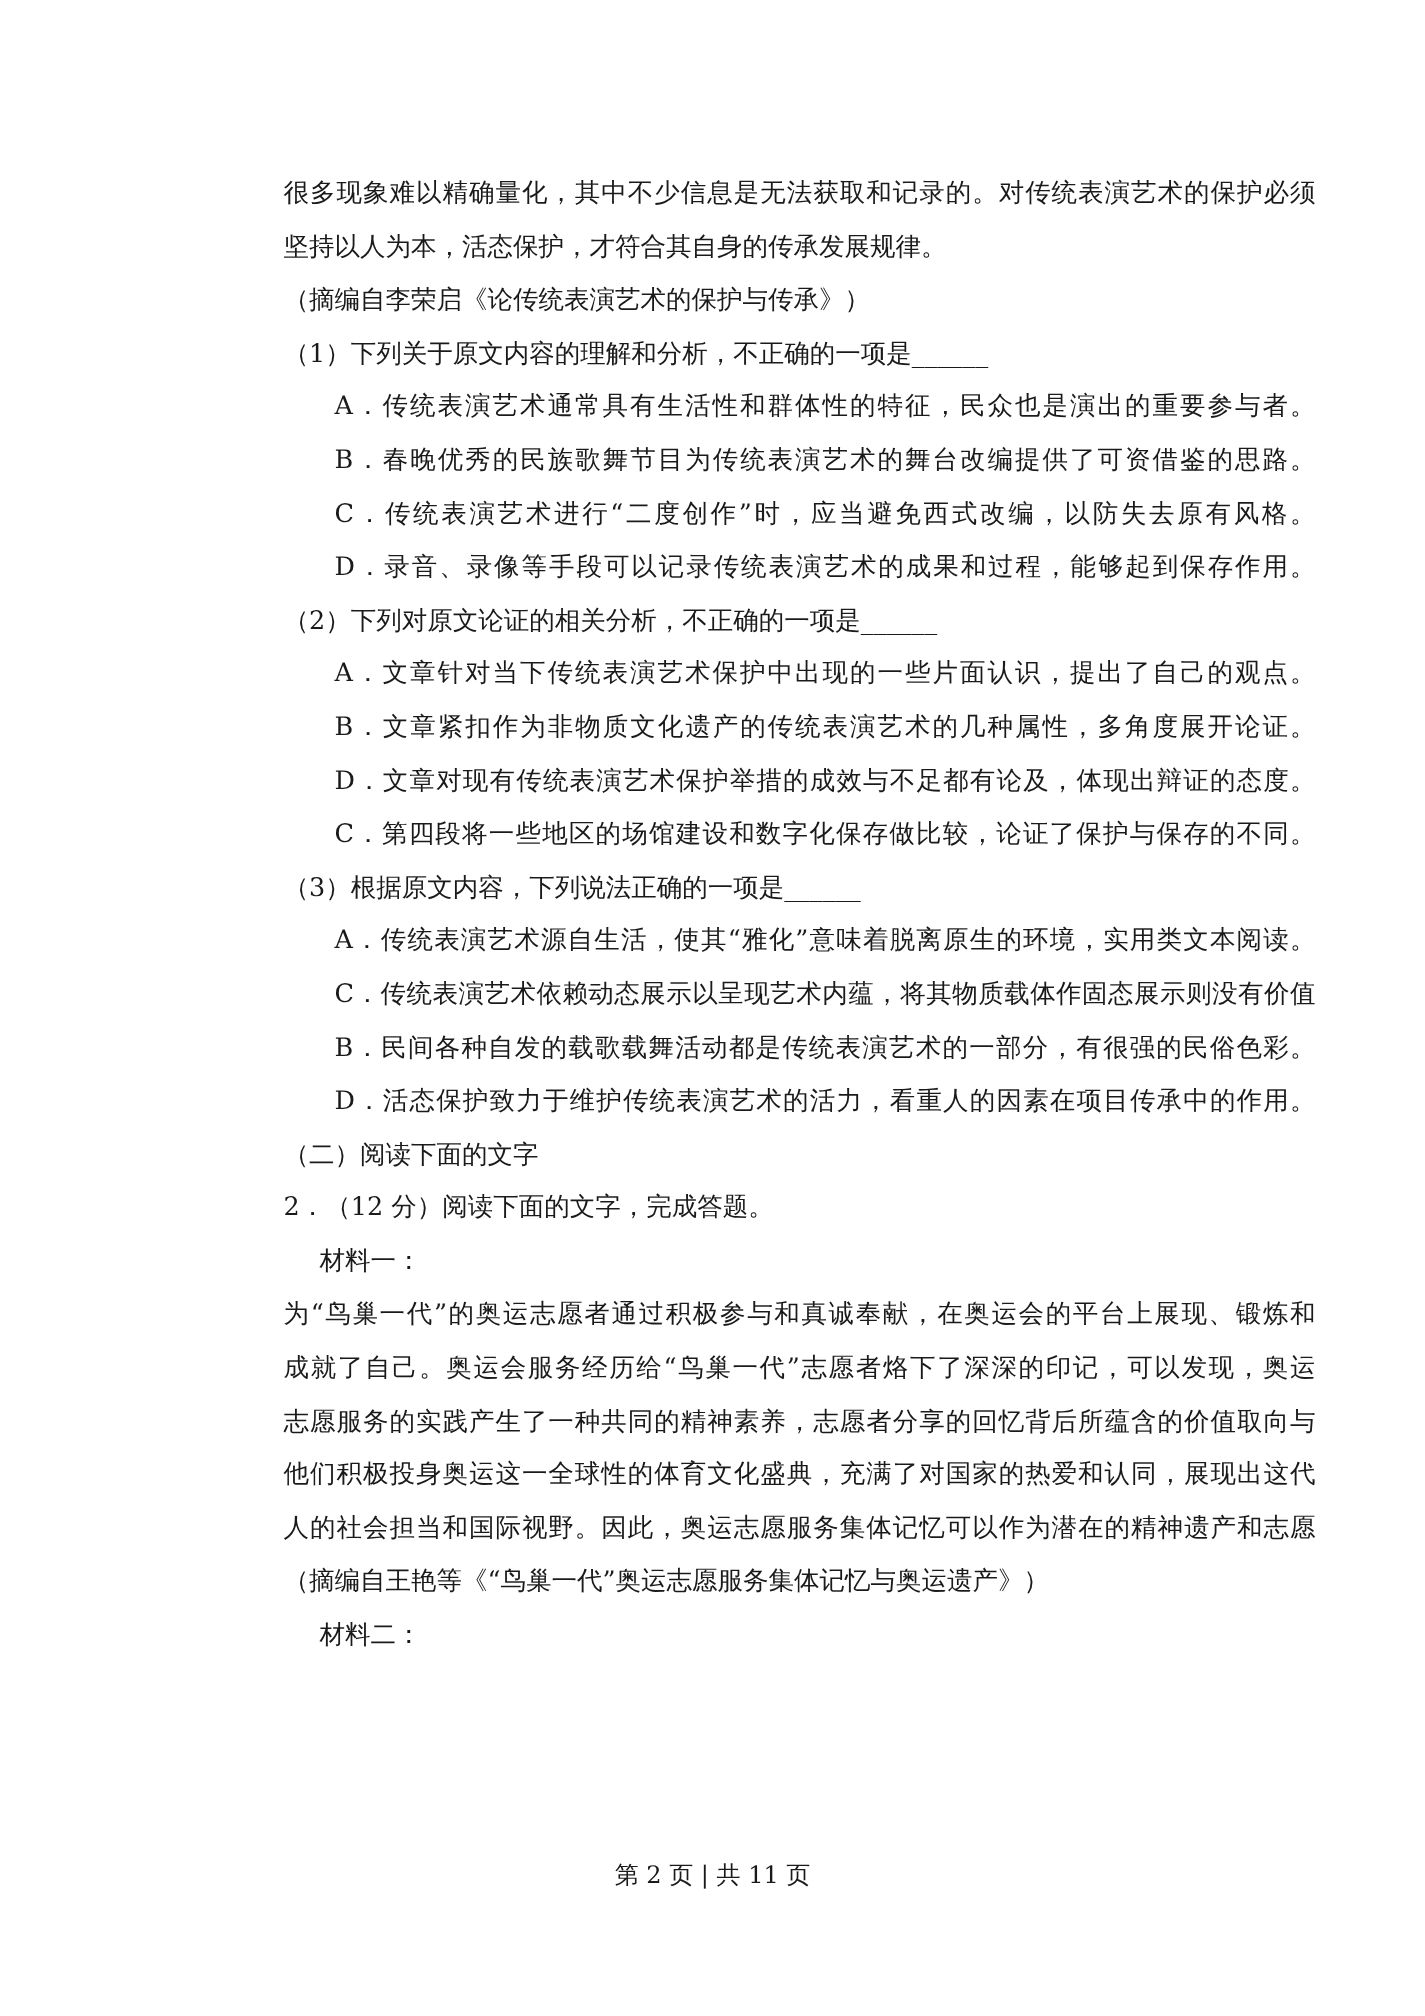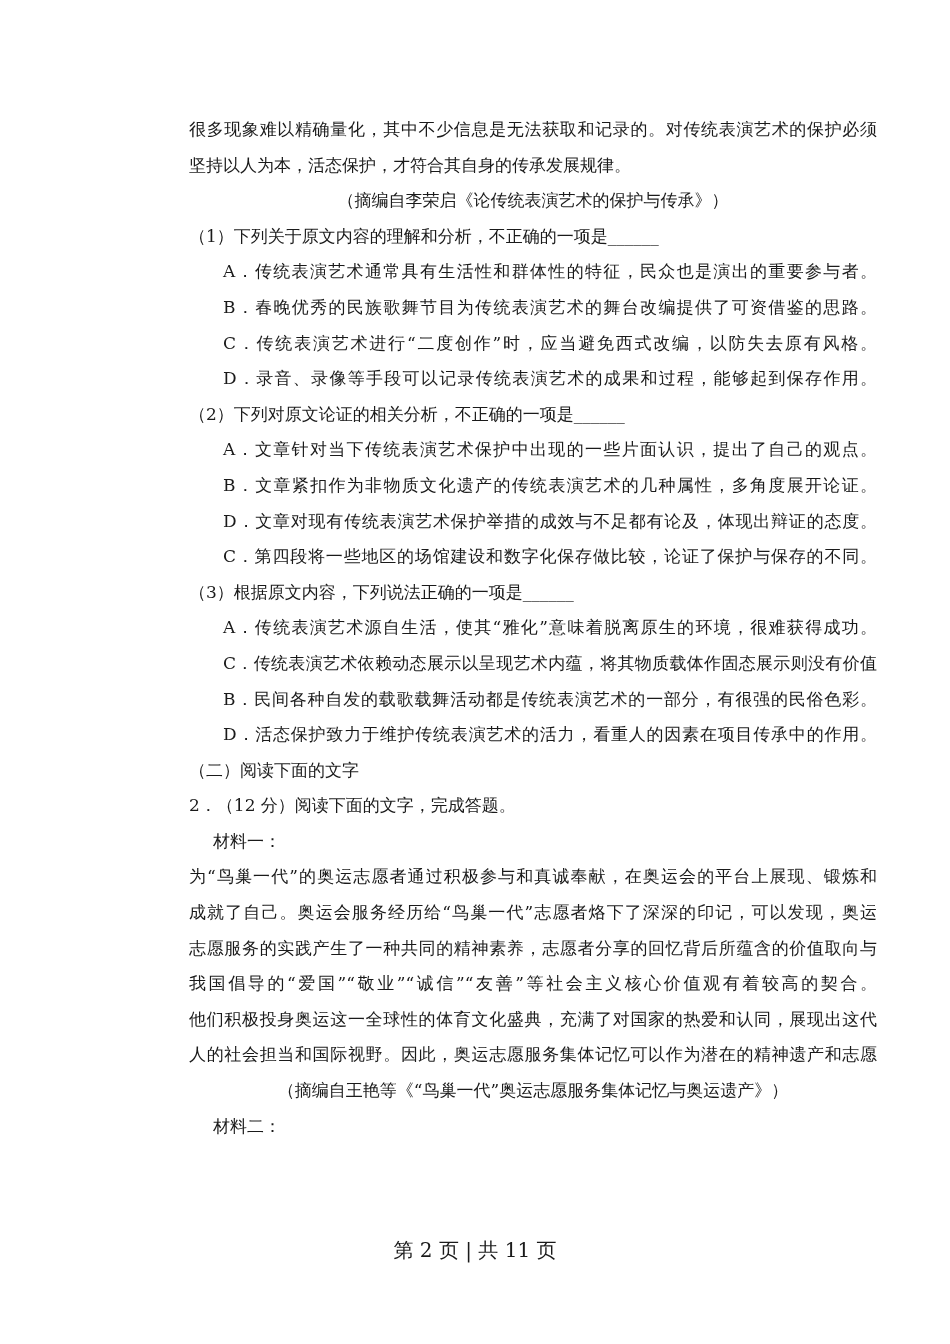--- a/index.html
+++ b/index.html
@@ -34,29 +34,29 @@
   }
   
   .opt {
     padding-left: 34px;
   }
   
   .indent {
     padding-left: 24px;
   }
   .right {
-    text-align: center;
+    text-align: left;
   }
   .footer {
     position: absolute;
     top: 1238px;
     left: 0;
     width: 950px;
     text-align: center;
-    font-size: 20px;
+    font-size: 16px;
     line-height: 24px;
     color: #1a1a1a;
   }
 </style>
 </head>
 <body>
 
 <div class="doc-body">
     <div class="line fill">很多现象难以精确量化，其中不少信息是无法获取和记录的。对传统表演艺术的保护必须</div>
     <div class="line">坚持以人为本，活态保护，才符合其自身的传承发展规律。</div>
@@ -65,31 +65,30 @@
     <div class="line opt fill">A．传统表演艺术通常具有生活性和群体性的特征，民众也是演出的重要参与者。</div>
     <div class="line opt fill">B．春晚优秀的民族歌舞节目为传统表演艺术的舞台改编提供了可资借鉴的思路。</div>
     <div class="line opt fill">C．传统表演艺术进行“二度创作”时，应当避免西式改编，以防失去原有风格。</div>
     <div class="line opt fill">D．录音、录像等手段可以记录传统表演艺术的成果和过程，能够起到保存作用。</div>
     <div class="line">（2）下列对原文论证的相关分析，不正确的一项是______</div>
     <div class="line opt fill">A．文章针对当下传统表演艺术保护中出现的一些片面认识，提出了自己的观点。</div>
     <div class="line opt fill">B．文章紧扣作为非物质文化遗产的传统表演艺术的几种属性，多角度展开论证。</div>
     <div class="line opt fill">D．文章对现有传统表演艺术保护举措的成效与不足都有论及，体现出辩证的态度。</div>
     <div class="line opt fill">C．第四段将一些地区的场馆建设和数字化保存做比较，论证了保护与保存的不同。</div>
     <div class="line">（3）根据原文内容，下列说法正确的一项是______</div>
-    <div class="line opt fill">A．传统表演艺术源自生活，使其“雅化”意味着脱离原生的环境，很难获得成功。</div>
+    <div class="line opt fill">A．传统表演艺术源自生活，使其“雅化”意味着脱离原生的环境，实用类文本阅读。</div>
     <div class="line opt fill">C．传统表演艺术依赖动态展示以呈现艺术内蕴，将其物质载体作固态展示则没有价值</div>
     <div class="line opt fill">B．民间各种自发的载歌载舞活动都是传统表演艺术的一部分，有很强的民俗色彩。</div>
     <div class="line opt fill">D．活态保护致力于维护传统表演艺术的活力，看重人的因素在项目传承中的作用。</div>
     <div class="line">（二）阅读下面的文字</div>
     <div class="line">2．（12 分）阅读下面的文字，完成答题。</div>
     <div class="line indent">材料一：</div>
     <div class="line fill">为“鸟巢一代”的奥运志愿者通过积极参与和真诚奉献，在奥运会的平台上展现、锻炼和</div>
     <div class="line fill">成就了自己。奥运会服务经历给“鸟巢一代”志愿者烙下了深深的印记，可以发现，奥运</div>
     <div class="line fill">志愿服务的实践产生了一种共同的精神素养，志愿者分享的回忆背后所蕴含的价值取向与</div>
-    <div class="line fill">我国倡导的“爱国”“敬业”“诚信”“友善”等社会主义核心价值观有着较高的契合。</div>
     <div class="line fill">他们积极投身奥运这一全球性的体育文化盛典，充满了对国家的热爱和认同，展现出这代</div>
     <div class="line fill">人的社会担当和国际视野。因此，奥运志愿服务集体记忆可以作为潜在的精神遗产和志愿</div>
     <div class="line right">（摘编自王艳等《“鸟巢一代”奥运志愿服务集体记忆与奥运遗产》）</div>
     <div class="line indent">材料二：</div>
   </div>
 
 <div class="footer">
   <span>第 2 页  | 共 11 页</span>
 </div>
 

